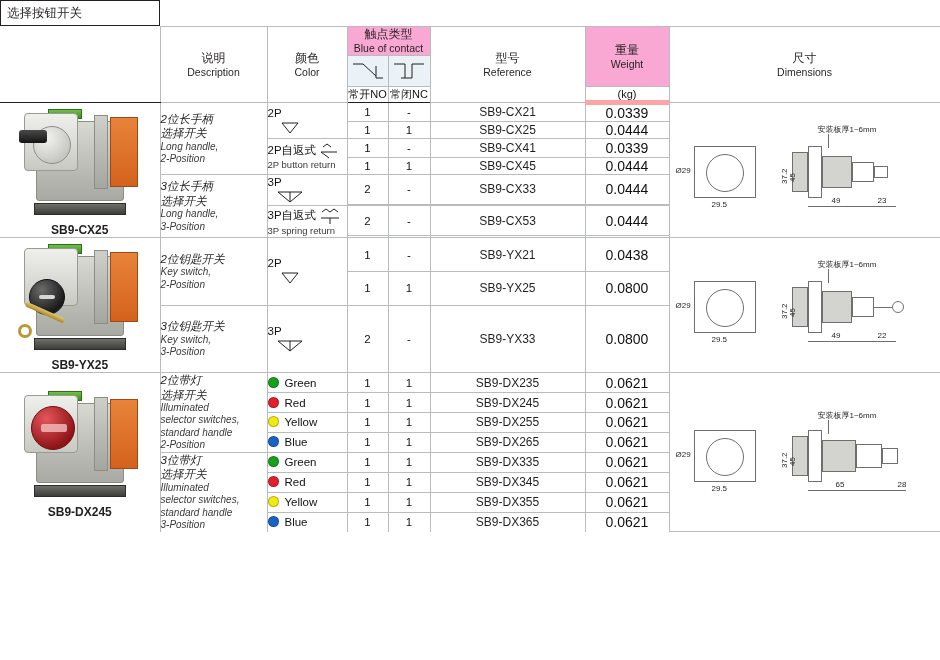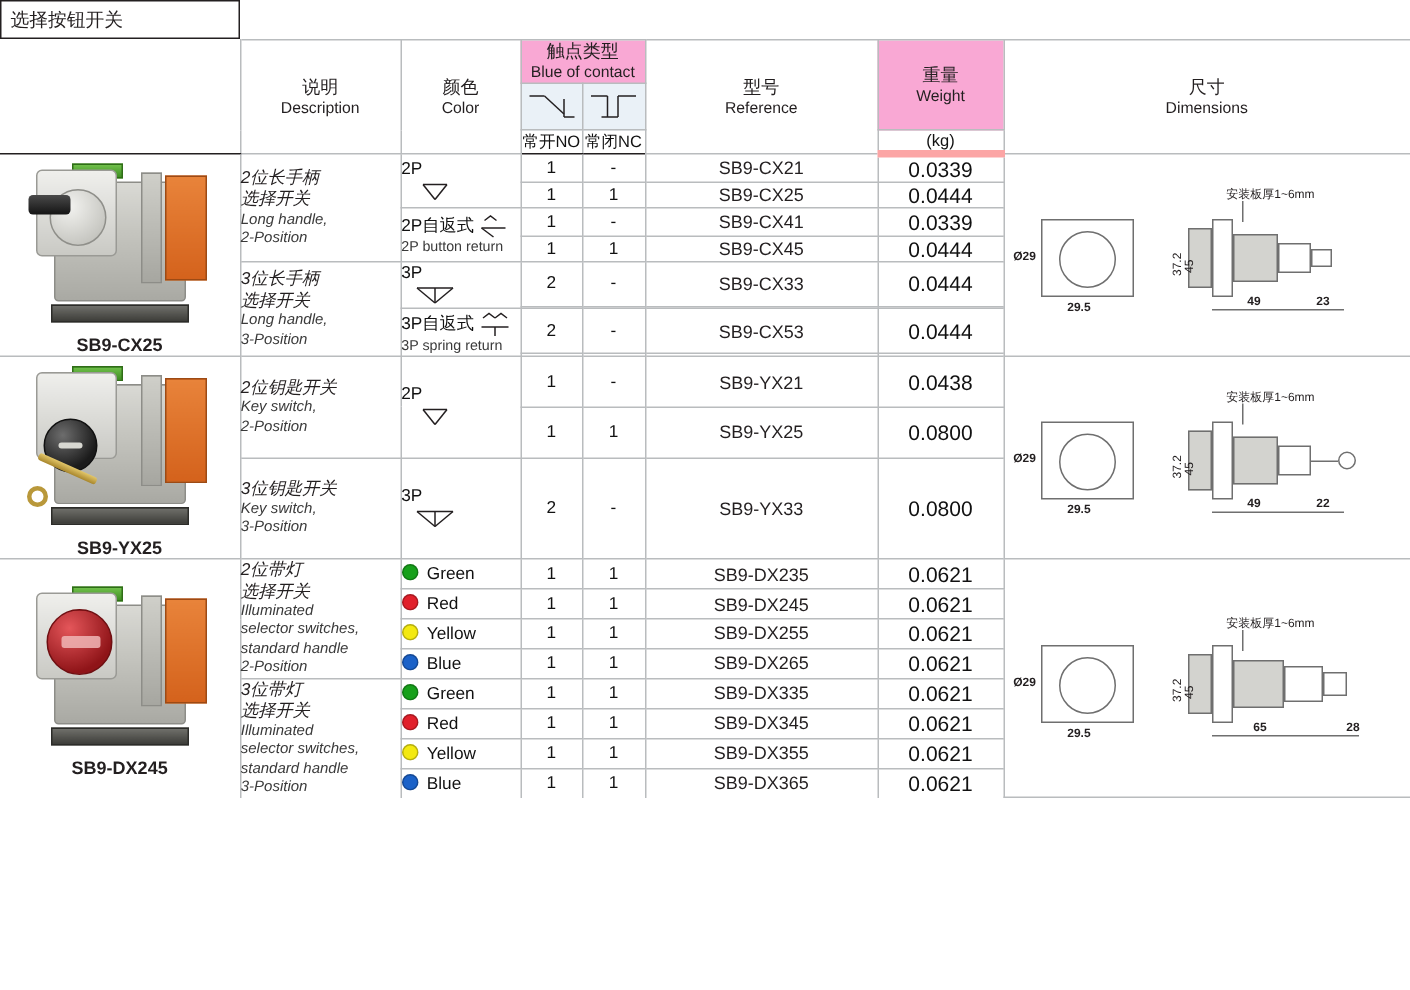--- a/index.html
+++ b/index.html
@@ -216,21 +216,21 @@
   .dd-box {
     position:absolute; border:1px solid #6f6f6f;
   }
   .dd-circle {
     position:absolute; border:1px solid #6f6f6f; border-radius:50%;
   }
   .dd-line {
     position:absolute; background:#6f6f6f;
   }
   .dd-lbl {
-    position:absolute; font-size:8px; color:#231f20; white-space:nowrap;font-weight:bold;
+    position:absolute; font-size:8px; color:#231f20; white-space:nowrap;
   }
   .dd-vlbl {
     position:absolute; font-size:8px; color:#231f20; white-space:nowrap;
     transform: rotate(-90deg);
     transform-origin: left top;
   }
   .dd-gray {
     position:absolute; background:#d3d3cf; border:1px solid #6f6f6f;
   }
 

